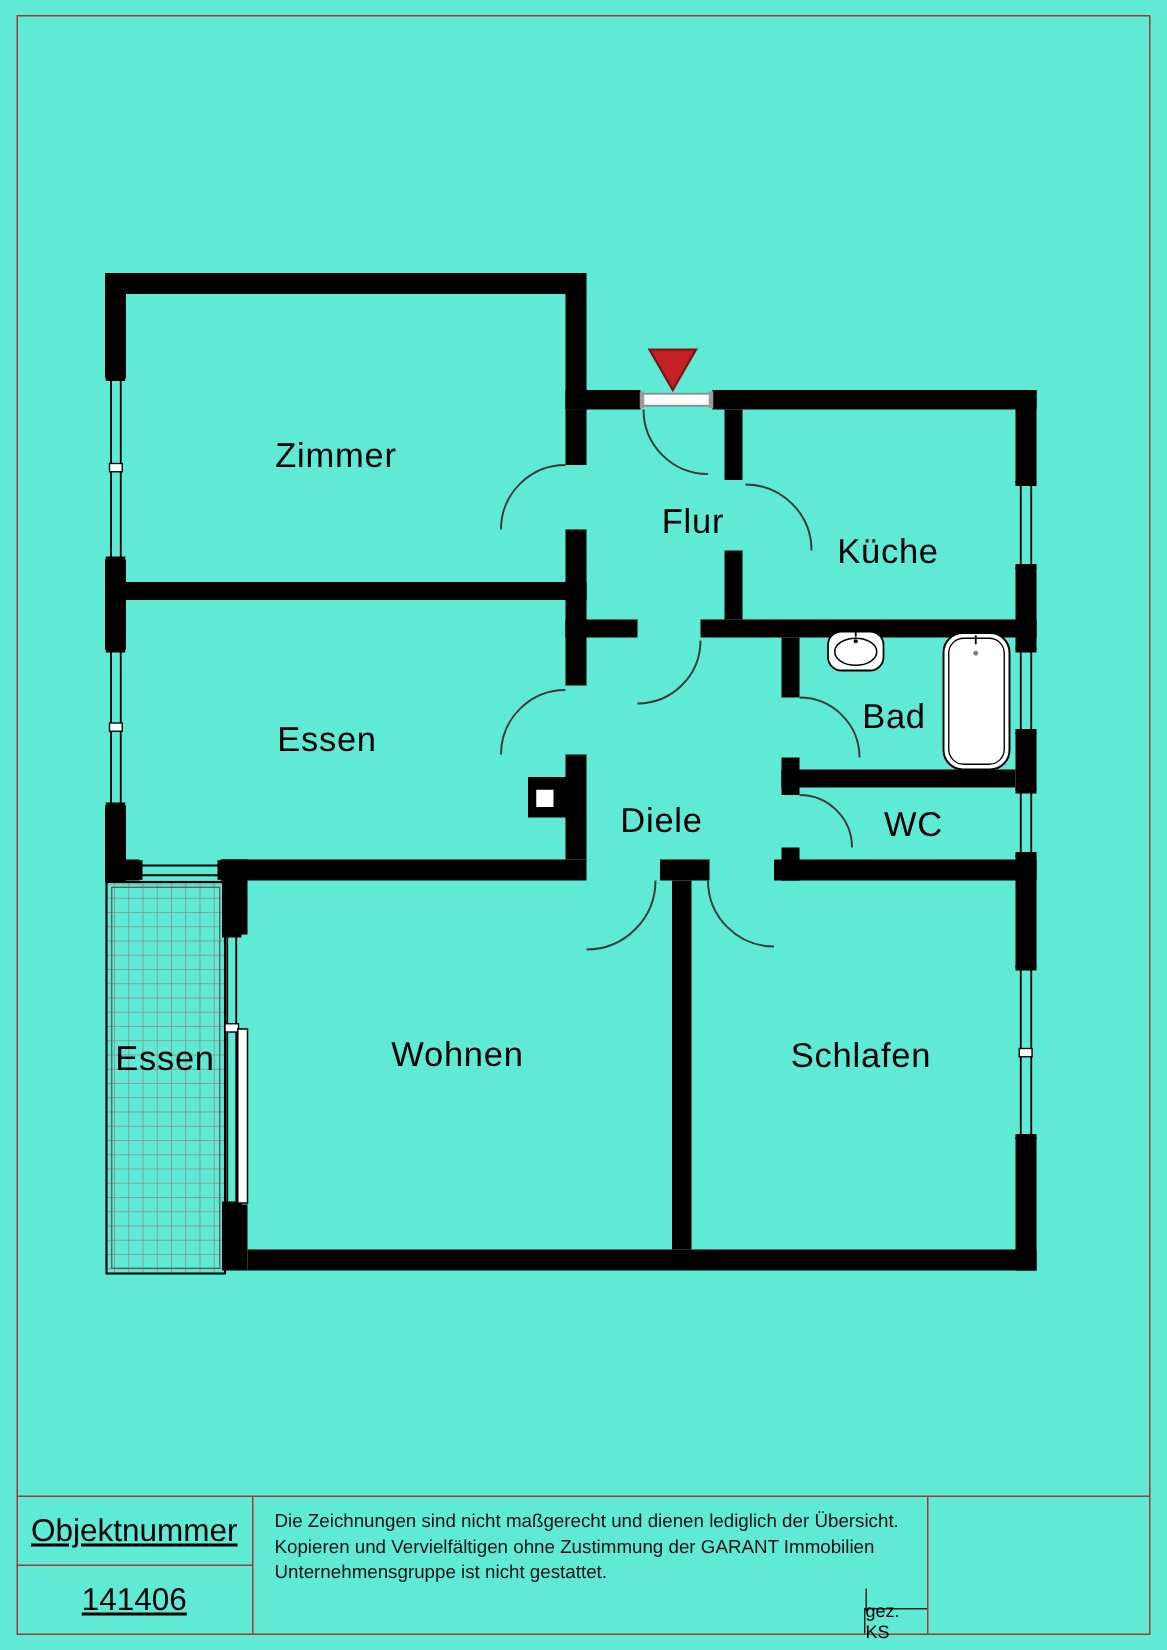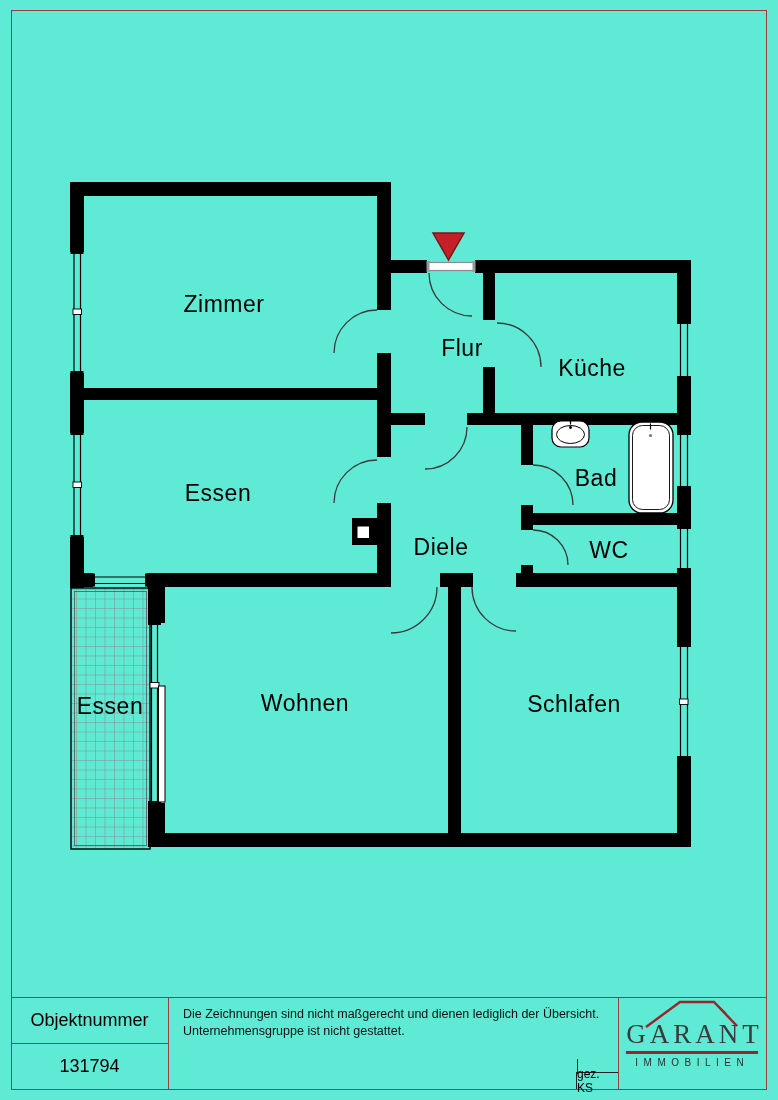--- a/index.html
+++ b/index.html
@@ -7,21 +7,21 @@
         font-family:"Liberation Sans", sans-serif;color:#000;}
   #border-frame{position:absolute;left:11px;top:10px;width:754px;height:1078px;
         border:1.5px solid var(--frame-red);pointer-events:none;}
   #plan-svg{position:absolute;left:0;top:0;}
   .room-label{position:absolute;transform:translate(-50%,-50%);font-size:23px;
         letter-spacing:.5px;white-space:nowrap;}
   
   #footer{position:absolute;left:11px;top:997px;width:754.5px;height:91px;
         border-top:1.5px solid var(--frame-red);display:flex;}
   .fcol-left{width:157px;border-right:1.5px solid var(--frame-red);display:flex;flex-direction:column;}
-  .fcell{flex:1;display:flex;align-items:center;justify-content:center;font-size:18px;}
+  .fcell{flex:1;display:flex;align-items:center;justify-content:center;font-size:21px;text-decoration:underline;}
   .fcell.top{border-bottom:1.5px solid var(--frame-red);}
   .fcol-mid{width:450px;border-right:1.5px solid var(--frame-red);position:relative;
         padding:8px 10px 0 14px;box-sizing:border-box;}
   .disclaimer{font-size:12.5px;line-height:17px;color:#111;}
   #gez-box{position:absolute;right:0;bottom:0;width:41px;height:15px;
         border-top:1px solid #222;border-left:1px solid #222;
         font-size:12px;display:flex;align-items:center;justify-content:center;padding-bottom:1px;}
   #gez-tick{position:absolute;right:40px;bottom:15px;width:1px;height:15px;background:#222;}
   .fcol-logo{flex:1;display:flex;align-items:center;justify-content:center;}
   #logo{position:relative;width:132px;text-align:center;}
@@ -190,32 +190,23 @@
   <div class="room-label" style="left:441px;top:507px;margin-top:40px;">Diele</div>
   <div class="room-label" style="left:596px;top:478px;">Bad</div>
   <div class="room-label" style="left:609px;top:550px;">WC</div>
   <div class="room-label" style="left:110px;top:706px;">Essen</div>
   <div class="room-label" style="left:305px;top:703px;">Wohnen</div>
   <div class="room-label" style="left:574px;top:704px;">Schlafen</div>
 
   <div id="footer">
     <div class="fcol-left">
       <div class="fcell top">Objektnummer</div>
-      <div class="fcell">131794</div>
+      <div class="fcell">141406</div>
     </div>
     <div class="fcol-mid">
       <div class="disclaimer">Die Zeichnungen sind nicht maßgerecht und dienen lediglich der Übersicht.</div>
+      <div class="disclaimer">Kopieren und Vervielfältigen ohne Zustimmung der GARANT Immobilien</div>
       <div class="disclaimer">Unternehmensgruppe ist nicht gestattet.</div>
       <div id="gez-tick"></div>
       <div id="gez-box">gez. KS</div>
     </div>
-    <div class="fcol-logo">
-      <div id="logo">
-        <svg id="logo-roof" width="104" height="32" viewBox="0 0 104 32">
-          <path d="M 6 30 L 40 5 L 74 5 L 97 29 M 74 5 L 86 17" fill="none" stroke="#9c2428" stroke-width="2.4"></path>
-        </svg>
-        <div id="logo-name">GARANT</div>
-        <div id="logo-rule"></div>
-        <div id="logo-sub">IMMOBILIEN</div>
-      </div>
-    </div>
   </div>
 </div>
 
 </body></html>

